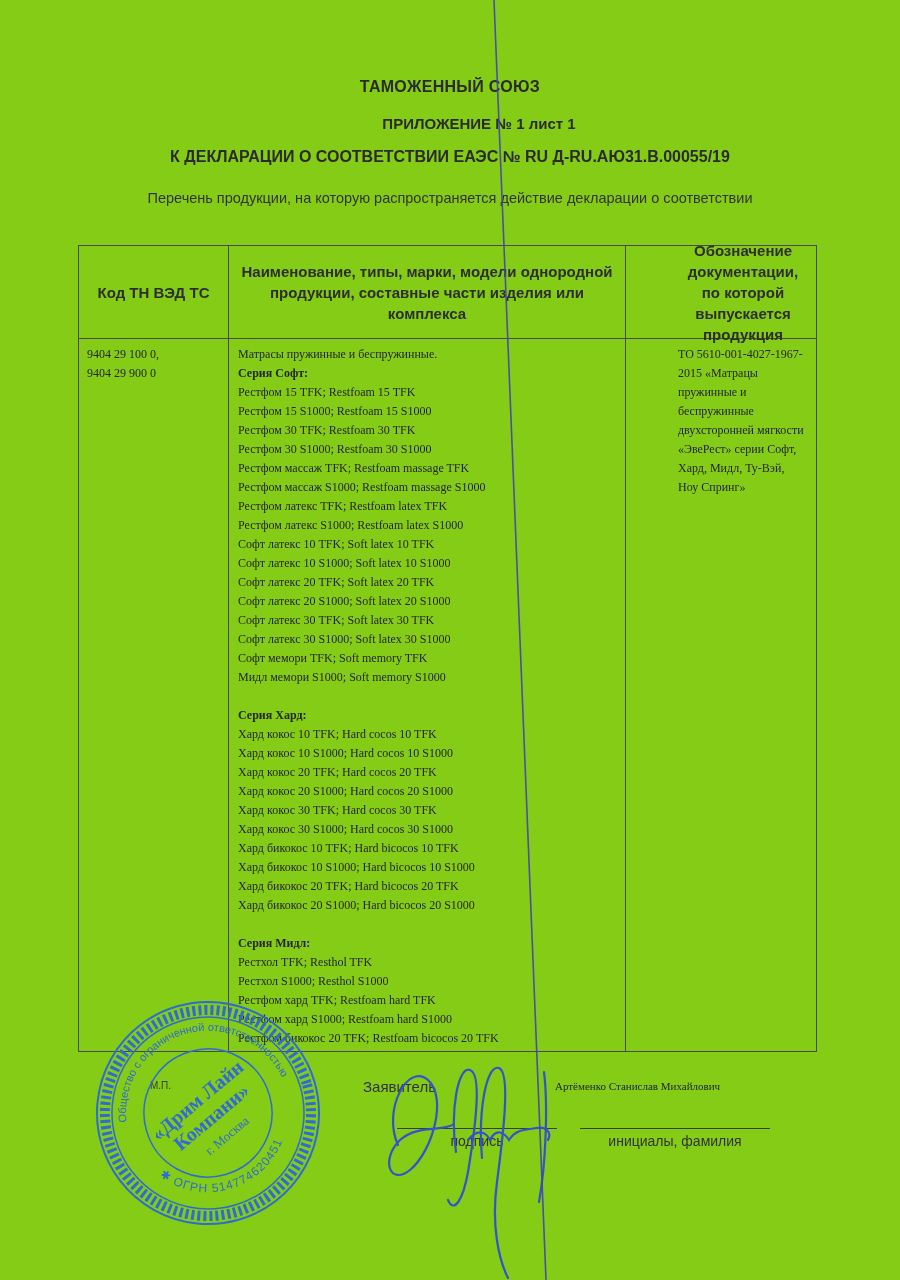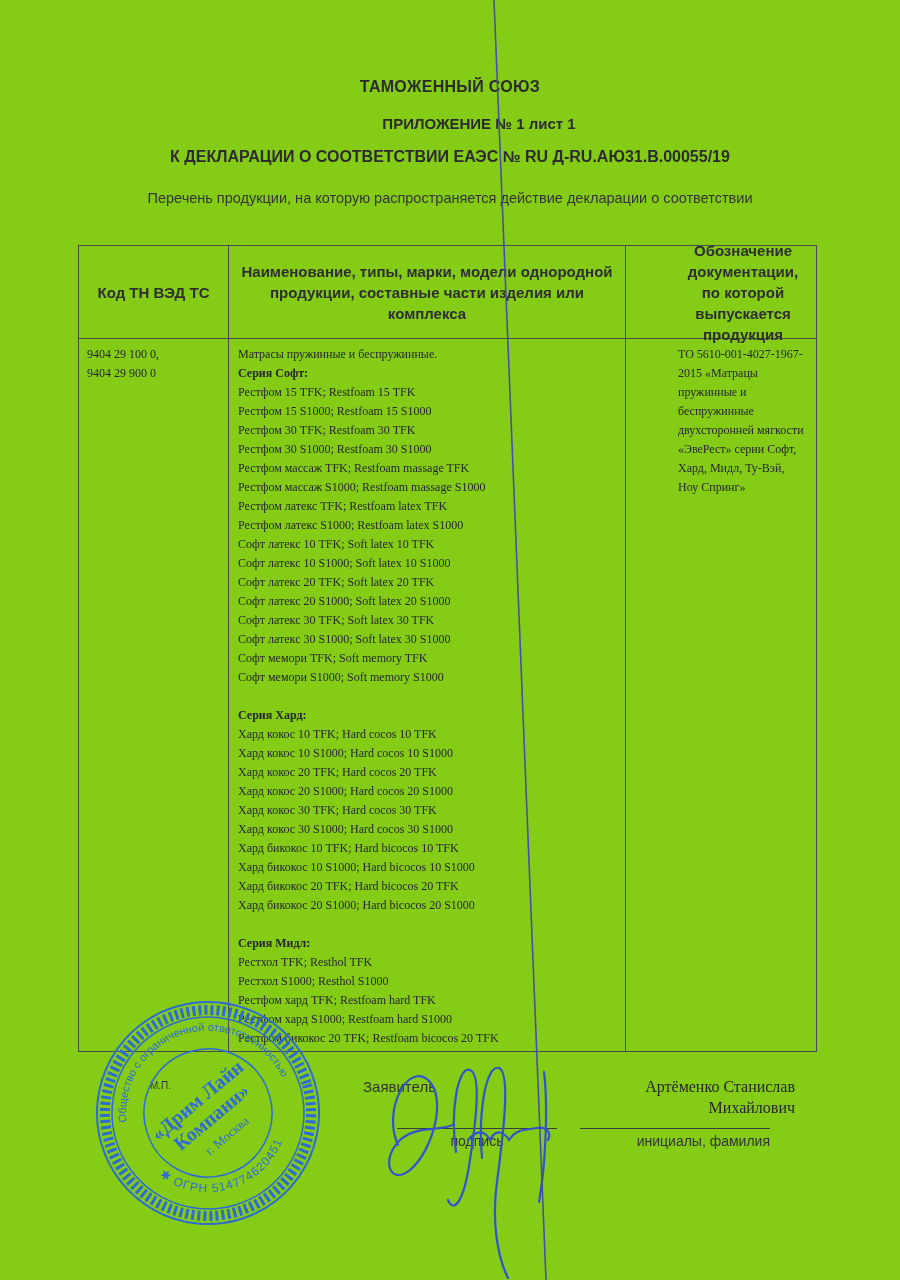--- a/index.html
+++ b/index.html
@@ -42,24 +42,24 @@
   }
   .tbody .c2{padding-left:9px;}
   .series-title{font-weight:bold;}
   .blank-line{height:19px;}
   
   .abs{position:absolute;}
   .mp{left:150px;top:1080px;font-size:10px;color:#3a3a3a;}
   .applicant{left:363px;top:1078px;font-size:15px;color:#333;}
   .sig-line{left:397px;top:1128px;width:160px;border-top:1.6px solid #3c3c3c;}
   .sig-caption{left:397px;top:1133px;width:160px;text-align:center;font-size:14px;color:#333;}
-  .name-block{left:555px;top:1076px;width:240px;text-align:right;
-    font-family:"Liberation Serif", serif;font-size:16px;line-height:21px;color:#262626;}
+  .name-block{left:555px;top:1076px;width:240px;text-align:left;
+    font-family:"Liberation Serif", serif;font-size:11px;line-height:21px;color:#262626;}
   .name-line{left:580px;top:1128px;width:190px;border-top:1.6px solid #3c3c3c;}
-  .name-caption{left:580px;top:1133px;width:190px;text-align:right;font-size:14px;color:#333;}
+  .name-caption{left:580px;top:1133px;width:190px;text-align:center;font-size:14px;color:#333;}
   
   .overlay{position:absolute;left:0;top:0;pointer-events:none;}
   .stamp-svg{left:88px;top:993px;}
   .sign-svg{left:360px;top:1040px;}
 </style>
 </head>
 <body>
 
 <div class="page">
 
@@ -93,21 +93,21 @@
             <div>Рестфом массаж S1000; Restfoam massage S1000</div>
             <div>Рестфом  латекс TFK; Restfoam latex TFK</div>
             <div>Рестфом  латекс S1000; Restfoam latex S1000</div>
             <div>Софт латекс 10 TFK; Soft latex 10 TFK</div>
             <div>Софт латекс 10 S1000; Soft latex 10 S1000</div>
             <div>Софт латекс 20 TFK; Soft latex 20 TFK</div>
             <div>Софт латекс 20 S1000; Soft latex 20 S1000</div>
             <div>Софт латекс 30 TFK; Soft latex 30 TFK</div>
             <div>Софт латекс 30 S1000; Soft latex 30 S1000</div>
             <div>Софт мемори TFK; Soft memory TFK</div>
-            <div>Софт мемори S1000; Soft memory S1000</div>
+            <div>Мидл мемори S1000; Soft memory S1000</div>
             <div class="blank-line"></div>
             <div class="series-title">Серия Хард:</div>
             <div>Хард кокос 10 TFK; Hard cocos 10 TFK</div>
             <div>Хард кокос 10 S1000; Hard cocos 10 S1000</div>
             <div>Хард кокос 20 TFK; Hard cocos 20 TFK</div>
             <div>Хард кокос 20 S1000; Hard cocos 20 S1000</div>
             <div>Хард кокос 30 TFK; Hard cocos 30 TFK</div>
             <div>Хард кокос 30 S1000; Hard cocos 30 S1000</div>
             <div>Хард бикокос 10 TFK; Hard bicocos 10 TFK</div>
             <div>Хард бикокос 10 S1000; Hard bicocos 10 S1000</div>

